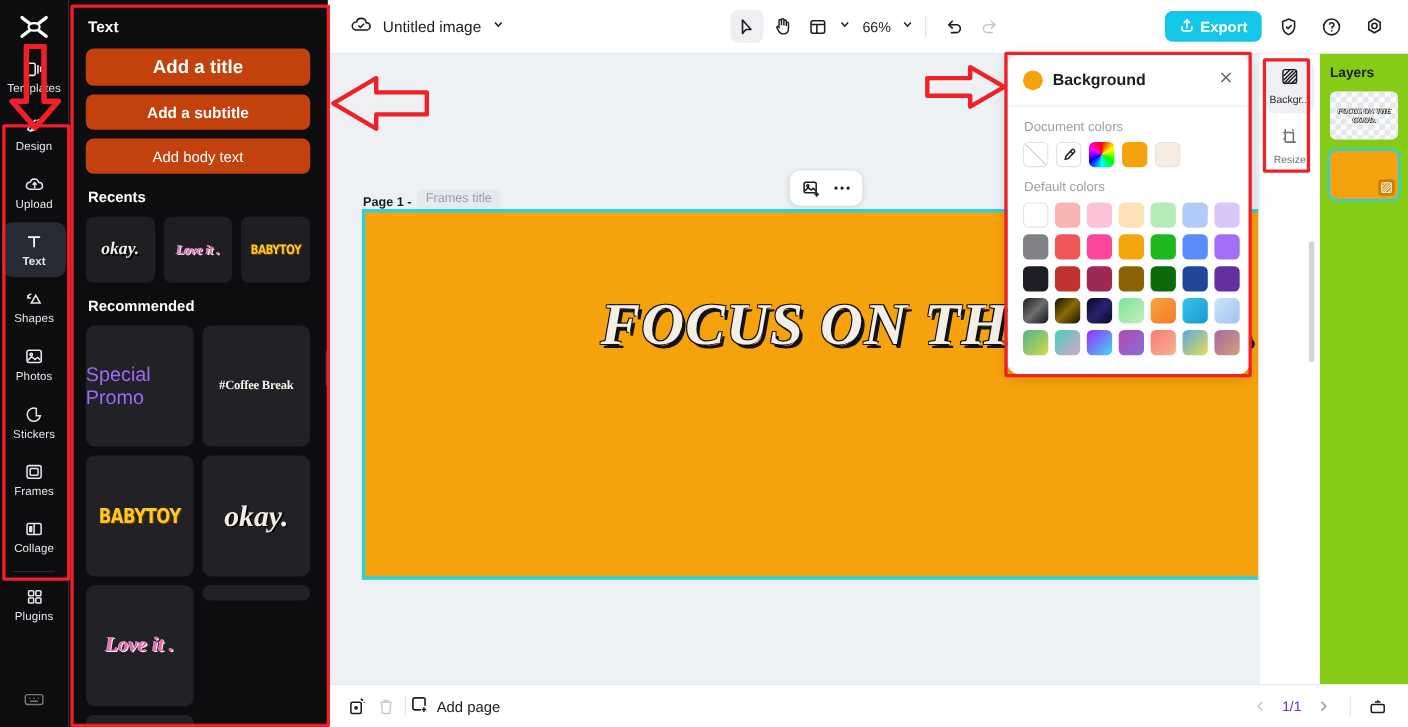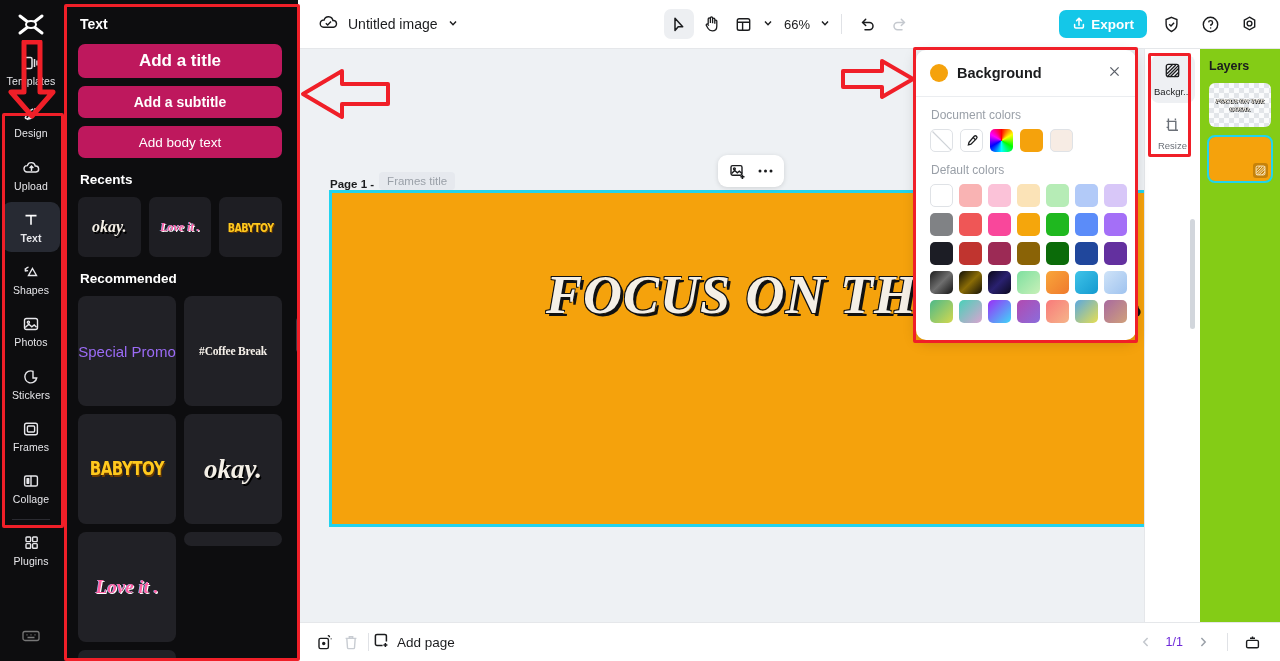--- a/index.html
+++ b/index.html
@@ -30,21 +30,21 @@
   #rail .rail-sep { width:38px; height:1px; background:#2a2a30; margin:6px 0 2px; }
 
   
   #panel {
     position:absolute; left:62px; top:0; width:236px; height:661px;
     background:#0d0d0f; color:#fff; overflow:hidden; z-index:5;
     padding:0 16px;
   }
   #panel h2.ptitle { font-size:14px; font-weight:bold; margin:16px 0 12px 2px; }
   .add-btn {
-    width:100%; background:#be185d; border-radius:7px; color:#fff;
+    width:100%; background:#c2410c; border-radius:7px; color:#fff;
     display:flex; align-items:center; justify-content:center; cursor:pointer;
     border:none; margin-bottom:8px; font-family:inherit;
   }
   .add-btn.t1 { height:34px; font-size:17px; font-weight:bold; }
   .add-btn.t2 { height:32px; font-size:14px; font-weight:bold; }
   .add-btn.t3 { height:32px; font-size:13.5px; font-weight:normal; }
   .sec-h { font-size:13.5px; font-weight:bold; margin:14px 0 10px 2px; }
   .recents-grid { display:grid; grid-template-columns:repeat(3,1fr); gap:8px; }
   .rec-card {
     height:60px; background:#1e1e23; border-radius:7px;
@@ -55,21 +55,21 @@
   .rc2 {
     height:110px; background:#212126; border-radius:8px;
     display:flex; align-items:center; justify-content:center; cursor:pointer; overflow:hidden;
   }
   .s-okay { font-family:"Liberation Serif", serif; font-style:italic; font-weight:bold;
      color:#f4efe6; text-shadow:1.5px 1.5px 0 #000; }
   .s-love { font-family:"Liberation Serif", serif; font-style:italic; font-weight:bold;
      color:#ff5fa2; text-shadow:1px 1px 0 #fff,-.5px -.5px 0 #7ac9ff; }
   .s-baby { font-family:"DejaVu Sans", sans-serif; font-weight:bold; color:#ffc91e;
      letter-spacing:-.5px; text-shadow:1px 1px 0 #6b3b00; transform:scaleY(1.25); }
-  .s-promo { color:#9b6bf5; font-size:15px; }
+  .s-promo { color:#9b6bf5; font-size:18px; }
   .s-coffee { font-family:"Liberation Serif", serif; font-weight:bold; color:#f6f1ea;
      font-size:11.5px; letter-spacing:-.2px; }
   .s-fresh { font-family:"DejaVu Sans", sans-serif; font-weight:bold; color:#8fe4ff;
      font-size:12px; letter-spacing:-.6px; text-shadow:1px 1px 0 #1a6fa8,-1px -1px 0 #fff;
      transform:scaleY(1.15); }
   #panel .drag-handle {
     position:absolute; right:-3px; top:318px; width:5px; height:34px;
     background:#3a3a42; border-radius:3px; cursor:col-resize;
   }
 

